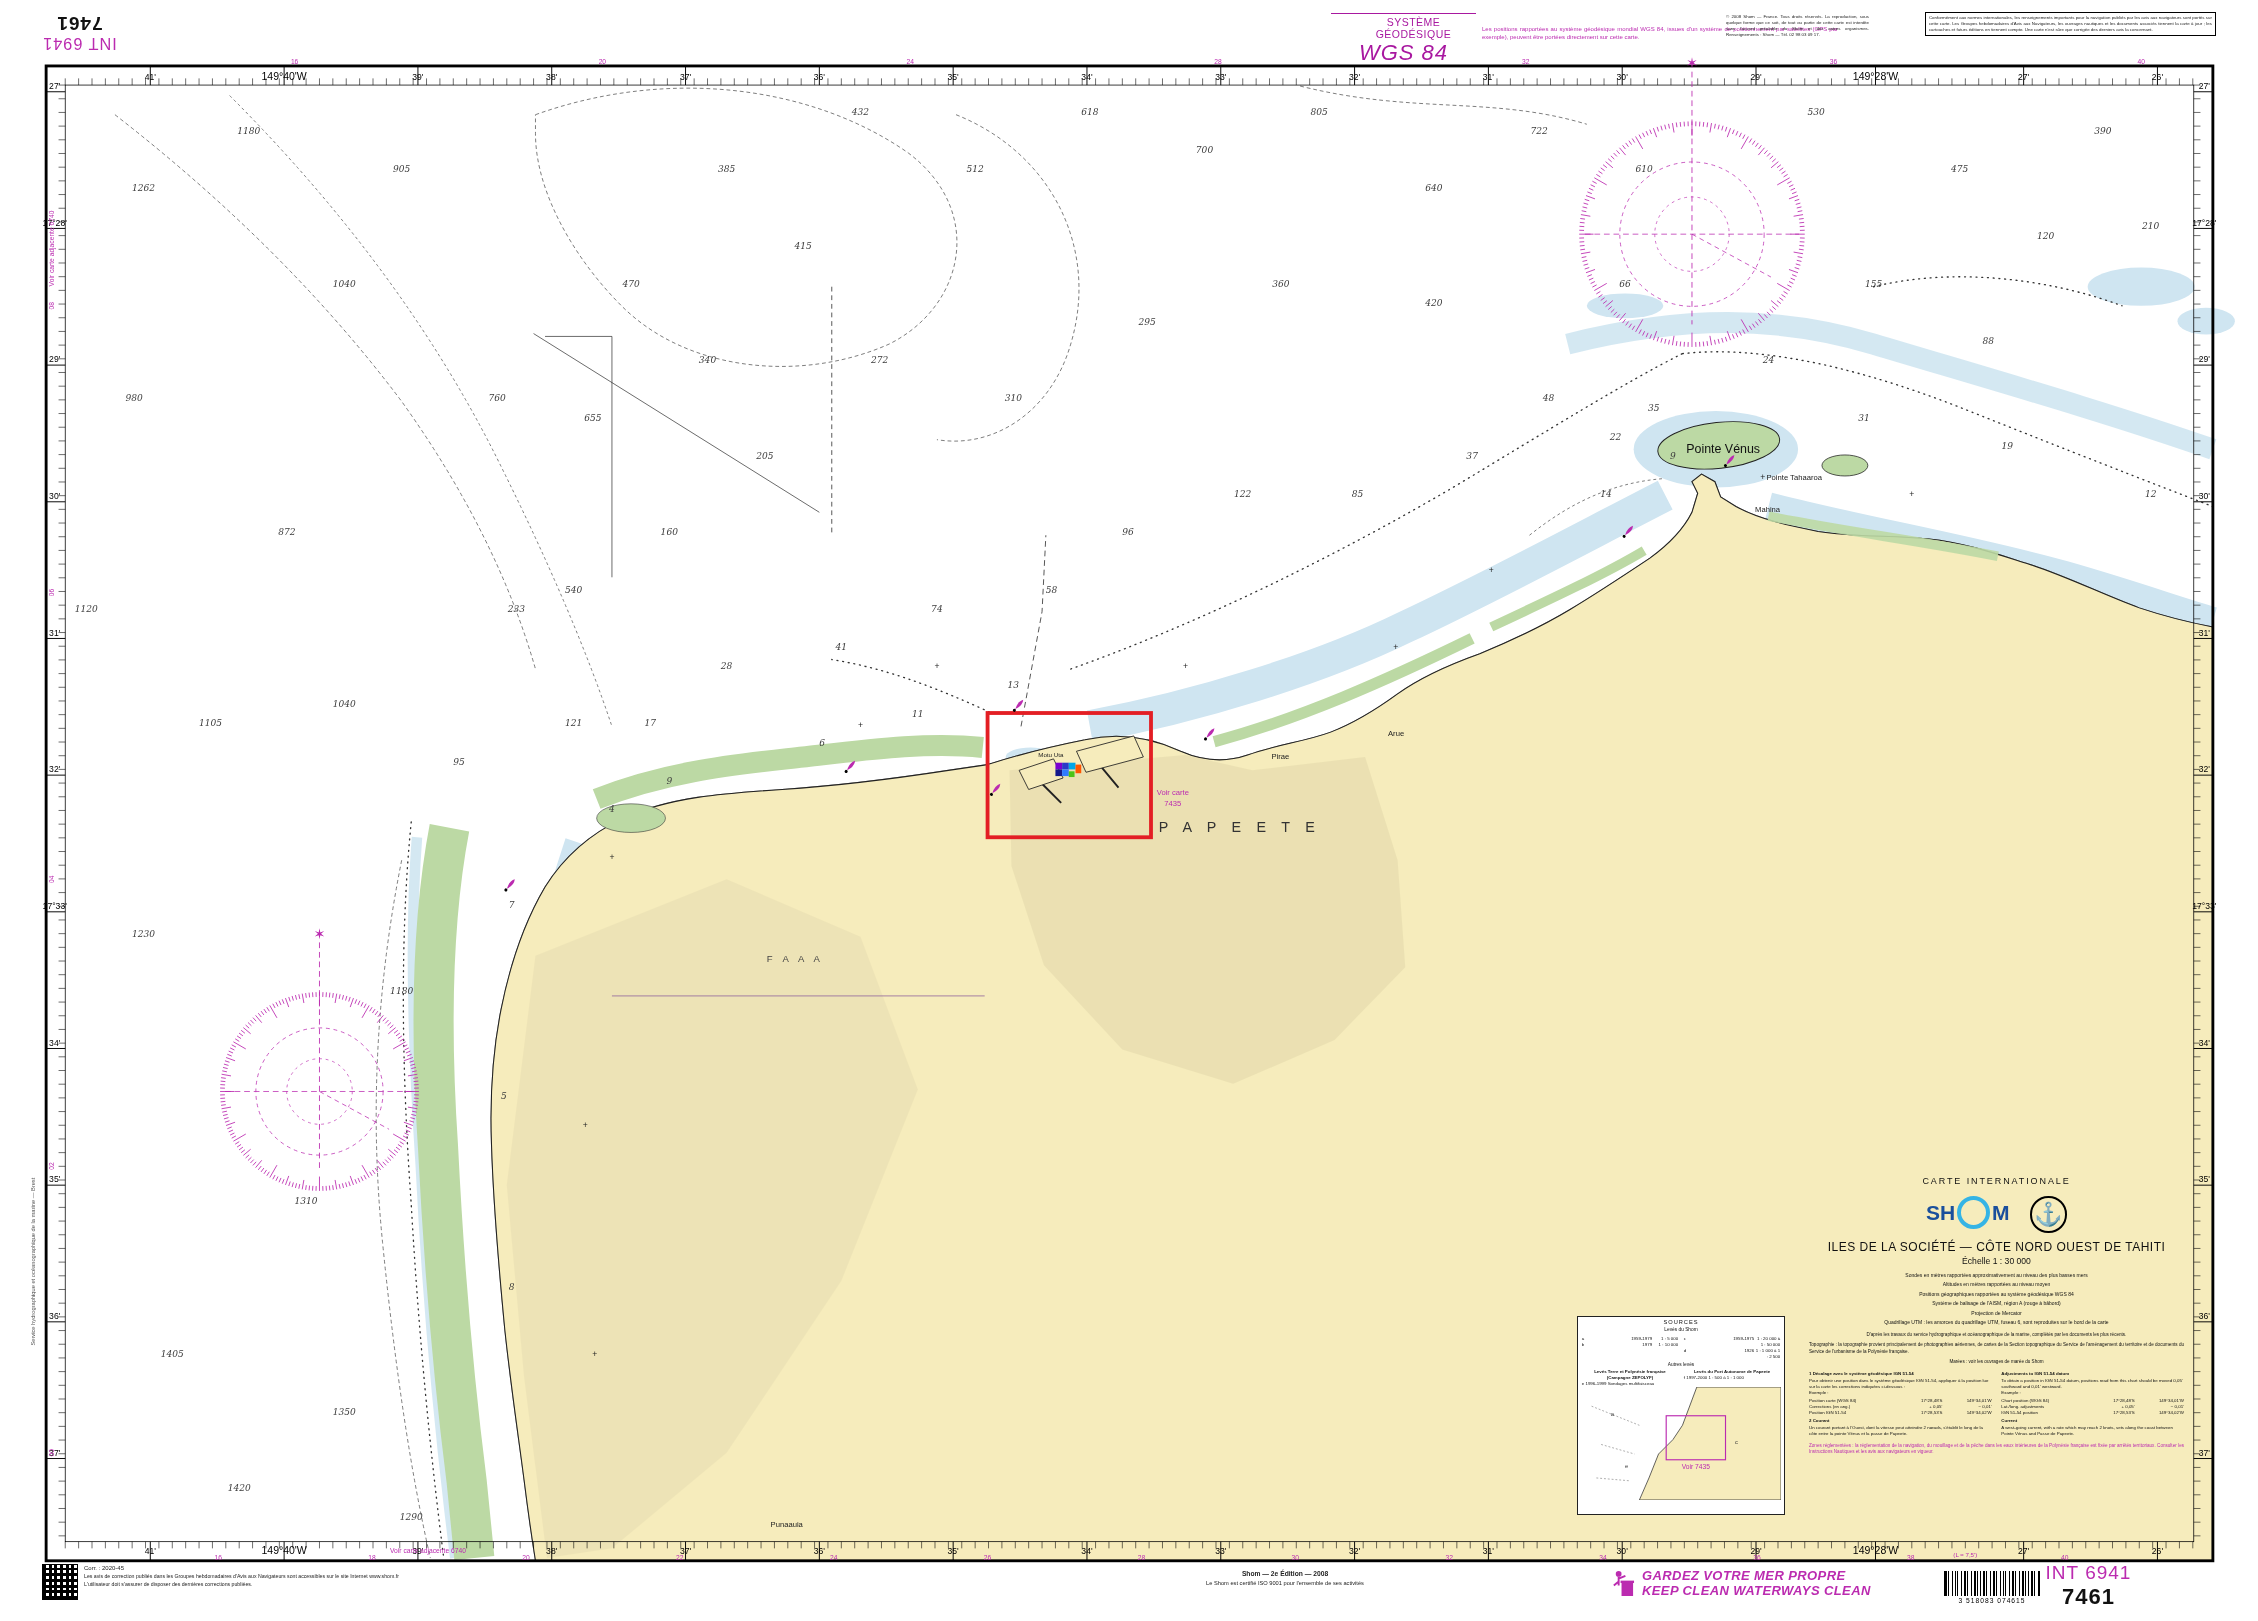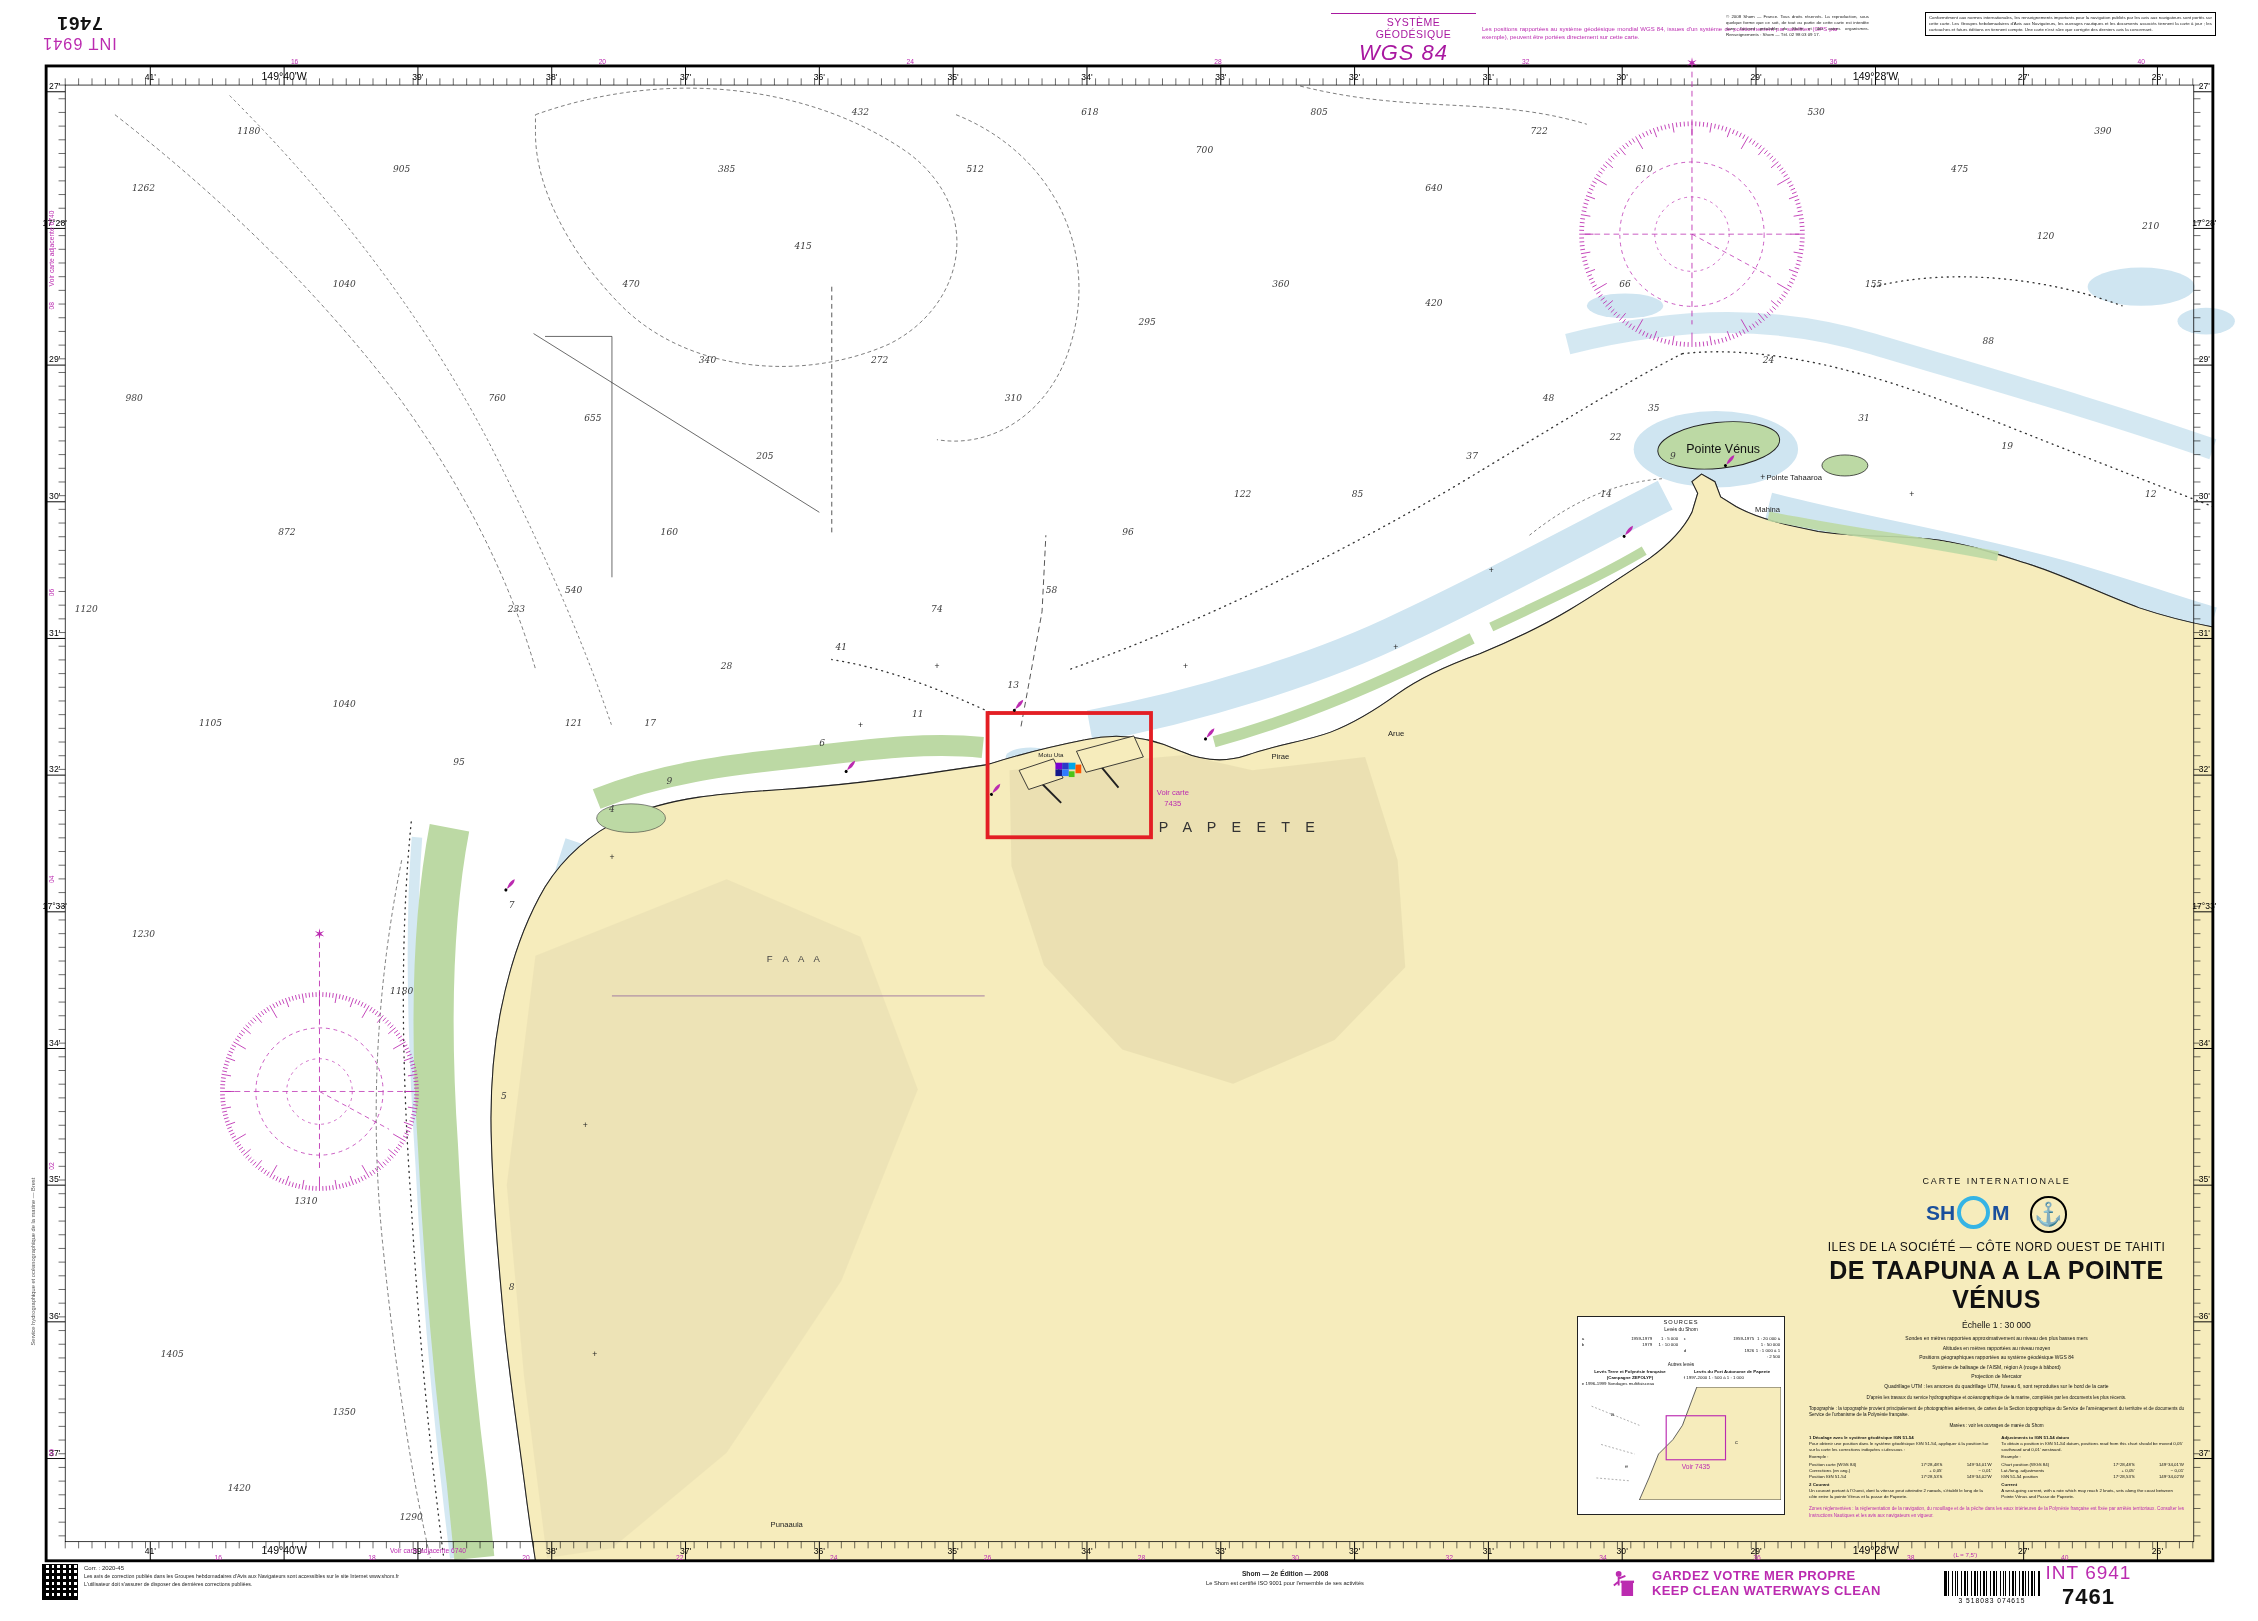--- a/index.html
+++ b/index.html
@@ -21,21 +21,21 @@
   #note-copy{left:1726px;top:14.3px;width:143px;color:#222;}
   #note-box{left:1925px;top:12.4px;width:283px;border:1px solid #000;padding:1.9px 2.9px;color:#222;}
   
   #corr{left:84px;top:1564px;width:315px;font-size:5.2px;line-height:1.5;color:#222;}
   #corr .c1{font-size:6px;}
   #qr{left:42px;top:1564px;width:34px;height:34px;border:1.9px solid #000;
       background:
         repeating-linear-gradient(0deg,#000 0 2.9px,transparent 2.9px 5.7px),
         repeating-linear-gradient(90deg,#000 0 2.9px,#fff 2.9px 5.7px);}
   #adjacent-bottom{left:390px;top:1547px;color:#bb2bb0;font-size:6.7px;}
-  #keepclean{left:1610px;top:1569px;display:flex;gap:17px;align-items:center;color:#bb2bb0;}
+  #keepclean{left:1610px;top:1569px;display:flex;gap:7px;align-items:center;color:#bb2bb0;font-style:italic;}
   #keepclean .lines{font-weight:bold;font-size:13px;line-height:1.15;letter-spacing:0.4px;}
   #imprint{left:1094px;top:1570px;width:382px;text-align:center;color:#222;}
   #imprint .i1{font-size:6.7px;font-weight:bold;margin-bottom:2.9px;}
   #imprint .i2{font-size:5.7px;}
   #barcode{left:1944px;top:1571px;width:96px;text-align:center;}
   #barcode .bars{height:25px;background:repeating-linear-gradient(90deg,#000 0 1.9px,#fff 1.9px 2.9px,#000 2.9px 3.8px,#fff 3.8px 6.7px,#000 6.7px 7.6px,#fff 7.6px 9.6px);border-left:1.9px solid #000;border-right:1.9px solid #000;}
   #barcode .digits{font-size:6.7px;letter-spacing:1px;color:#000;margin-top:1px;}
   #corner-br{left:2007px;top:1562px;width:163px;text-align:center;}
   #corner-br .int{color:#bb2bb0;font-size:19px;letter-spacing:1px;}
   #corner-br .num{color:#111;font-weight:bold;font-size:22px;letter-spacing:1px;}
@@ -1421,21 +1421,20 @@
     <div id="shomlogo">
       <span>SH</span>
       <span class="ring"></span>
       <span>M</span>
     </div>
     <div id="anchoremblem">
       <span>⚓</span>
     </div>
   </div>
   <div class="region">ILES DE LA SOCIÉTÉ — CÔTE NORD OUEST DE TAHITI</div>
-  <div class="title">DE TAAPUNA A LA POINTE VÉNUS</div>
   <div class="scale">Échelle 1 : 30 000</div>
   <div class="sub">
     <div>Sondes en mètres rapportées approximativement au niveau des plus basses mers</div>
     <div>Altitudes en mètres rapportées au niveau moyen</div>
     <div>Positions géographiques rapportées au système géodésique WGS 84</div>
     <div>Système de balisage de l'AISM, région A (rouge à bâbord)</div>
     <div>Projection de Mercator</div>
     <div>Quadrillage UTM : les amorces du quadrillage UTM, fuseau 6, sont reproduites sur le bord de la carte</div>
   </div>
   <div class="para center">D'après les travaux du service hydrographique et océanographique de la marine, complétés par les documents les plus récents.</div>

